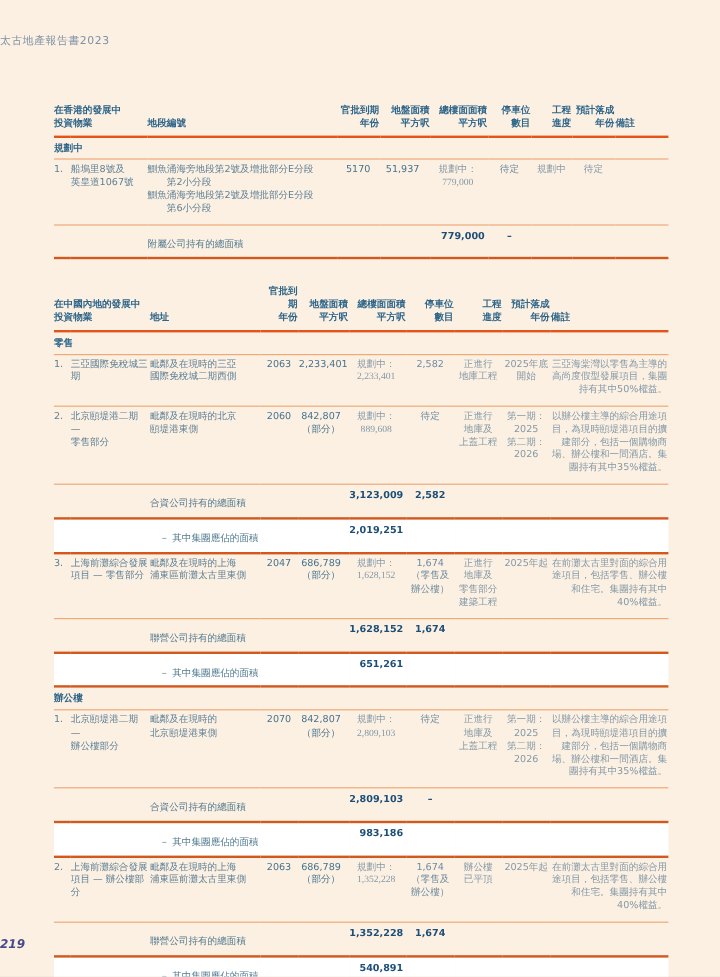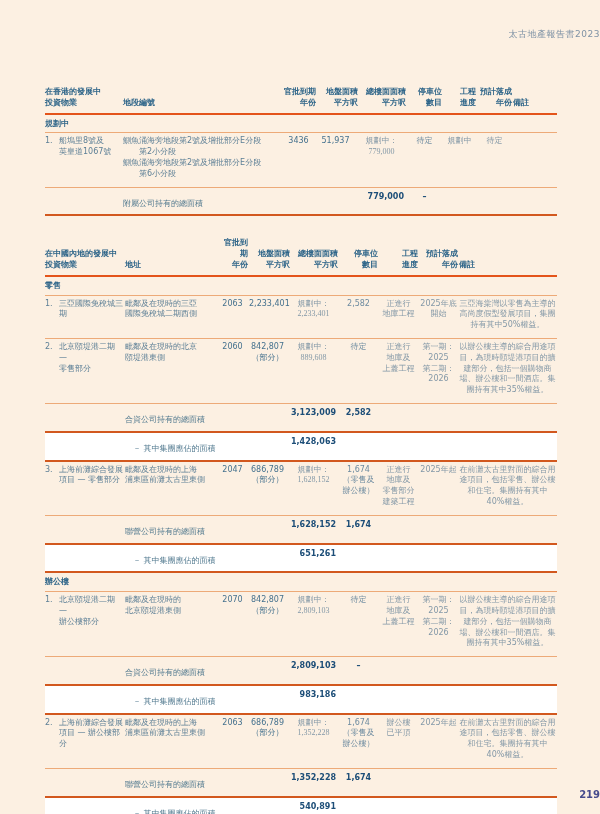--- a/index.html
+++ b/index.html
@@ -1,21 +1,21 @@
 <!DOCTYPE html>
 <html><head>
 <meta charset="utf-8">
 <style>
   html,body { margin:0; padding:0; background:#e8e0d4; }
   .page {
     position:relative; width:600px; height:814px; margin:0 auto;
     background:#fcf0e2; overflow:hidden; box-sizing:border-box;
     font-family:"DejaVu Sans", sans-serif;
   }
-  .page-header { padding-top:22px; text-align:right; }
+  .page-header { padding-top:22px; text-align:left; }
   .report-title { font-size:9px; color:#7e92a5; letter-spacing:0.5px; }
 
   .content { margin-left:45px; margin-right:43px; }
 
   table.dev-table { border-collapse:collapse; table-layout:fixed; width:512px; }
   table.t1 { margin-top:46px; }
   table.t2 { margin-top:22px; }
 
   
   .t1 col.w0{width:14px}.t1 col.w1{width:64px}.t1 col.w2{width:158px}.t1 col.w3{width:36px}
@@ -42,29 +42,29 @@
   tr.row-subtotal + tr td { border-top:0; }
   tbody tr:last-child td { border-bottom:2px solid #d2581e; }
 
   .c-section { font-weight:bold; color:#2e6589; padding:4px 0 3px 0; }
   .c-num, .c-name, .c-addr { color:#5c7f96; text-align:left; }
   .c-lease { color:#44718e; text-align:center; }
   .c-site  { color:#44718e; text-align:center; padding-right:5px; }
   .c-gfa   { color:#8398a7; text-align:center; padding-right:3px;font-family:Liberation Serif, serif; }
   .c-park  { color:#6d8ba0; text-align:center; }
   .c-prog, .c-comp { color:#8398a7; text-align:center; }
-  .c-rem   { color:#8398a7; text-align:center; }
+  .c-rem   { color:#8398a7; text-align:right; }
 
   .c-t-label { color:#51798f; text-align:left; padding-top:11px; padding-bottom:5px; }
   tr.row-subtotal .c-t-label { padding-left:8px; }
   .c-t-gfa  { color:#1d4e78; font-weight:bold; text-align:right; padding-right:3px; padding-top:4px; padding-bottom:5px; }
   .c-t-park { color:#1d4e78; font-weight:bold; text-align:center; padding-top:4px; padding-bottom:5px; }
   .c-spacer { padding:0; }
 
-  .page-footer { position:absolute; bottom:12px; left:0; right:0; text-align:right; }
+  .page-footer { position:absolute; bottom:20px; left:0; right:0; text-align:left;font-style:italic; }
   .page-number { font-size:10px; font-weight:bold; color:#474b8c; }
 </style>
 </head>
 <body>
 
 <div class="page">
 
   <div class="page-header">
     <span class="report-title">太古地產報告書2023</span>
   </div>
@@ -108,21 +108,21 @@
             <td class="c-section" colspan="10">規劃中</td>
           </tr>
           <tr class="row-data">
             <td class="c-num">1.</td>
             <td class="c-name">船塢里8號及
 英皇道1067號</td>
             <td class="c-addr">鰂魚涌海旁地段第2號及增批部分E分段
 　　第2小分段
 鰂魚涌海旁地段第2號及增批部分E分段
 　　第6小分段</td>
-            <td class="c-lease">3436</td>
+            <td class="c-lease">5170</td>
             <td class="c-site">51,937</td>
             <td class="c-gfa">規劃中：
 779,000</td>
             <td class="c-park">待定</td>
             <td class="c-prog">規劃中</td>
             <td class="c-comp">待定</td>
             <td class="c-rem"></td>
           </tr>
           <tr class="row-total">
             <td class="c-spacer" colspan="2"></td>
@@ -210,21 +210,21 @@
           <tr class="row-total">
             <td class="c-spacer" colspan="2"></td>
             <td class="c-t-label" colspan="3">合資公司持有的總面積</td>
             <td class="c-t-gfa">3,123,009</td>
             <td class="c-t-park">2,582</td>
             <td class="c-spacer" colspan="3"></td>
           </tr>
           <tr class="row-subtotal">
             <td class="c-spacer" colspan="2"></td>
             <td class="c-t-label" colspan="3">－ 其中集團應佔的面積</td>
-            <td class="c-t-gfa">1,428,063</td>
+            <td class="c-t-gfa">2,019,251</td>
             <td class="c-t-park"></td>
             <td class="c-spacer" colspan="3"></td>
           </tr>
           <tr class="row-data">
             <td class="c-num">3.</td>
             <td class="c-name">上海前灘綜合發展
 項目 — 零售部分</td>
             <td class="c-addr">毗鄰及在現時的上海
 浦東區前灘太古里東側</td>
             <td class="c-lease">2047</td>

